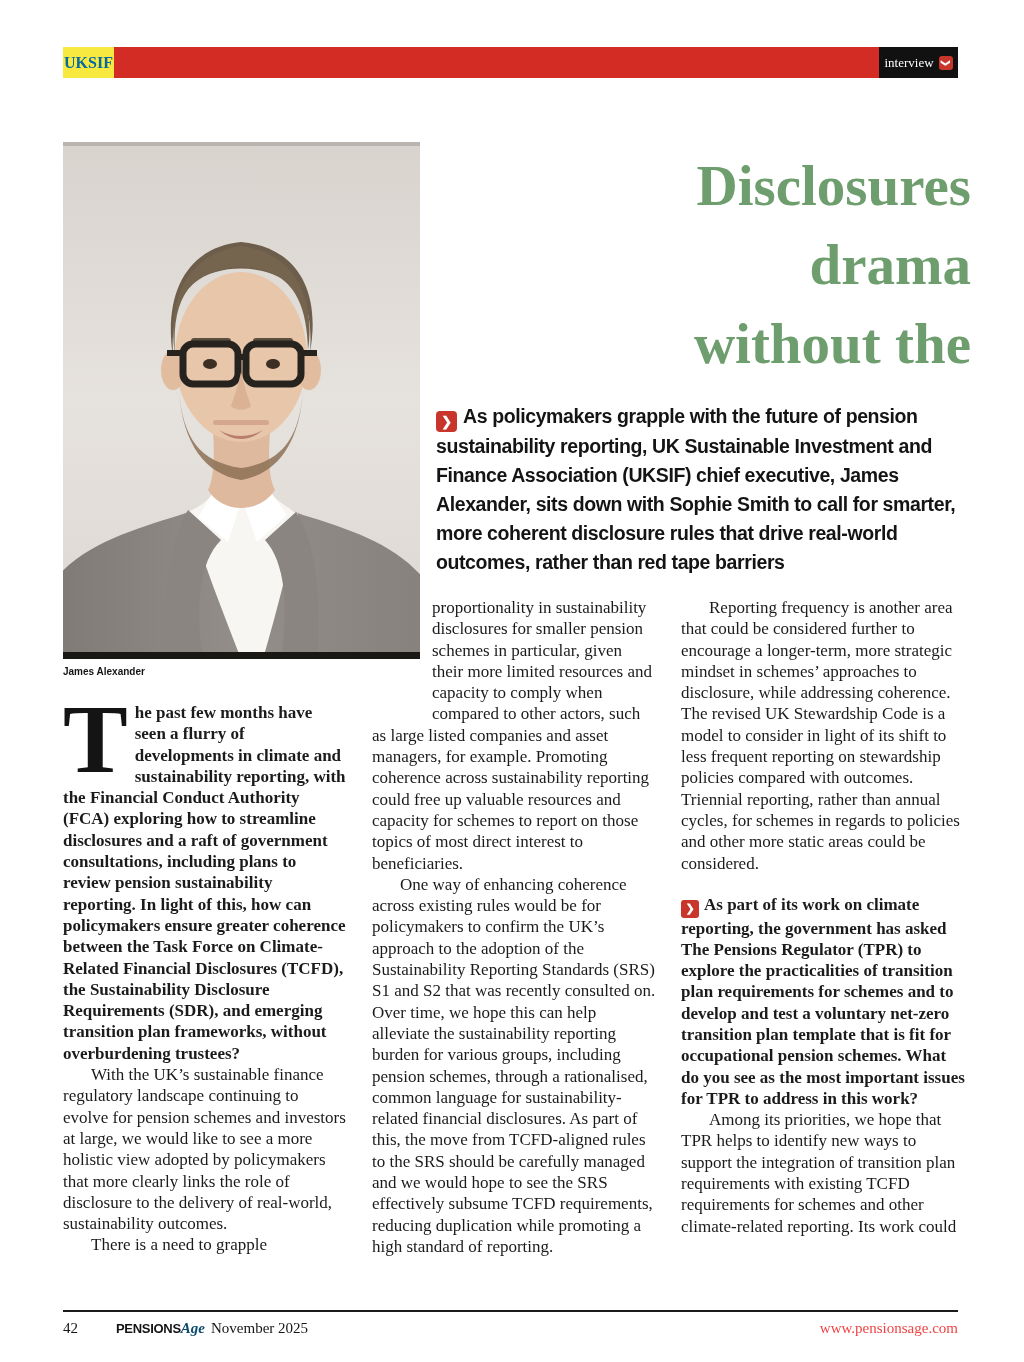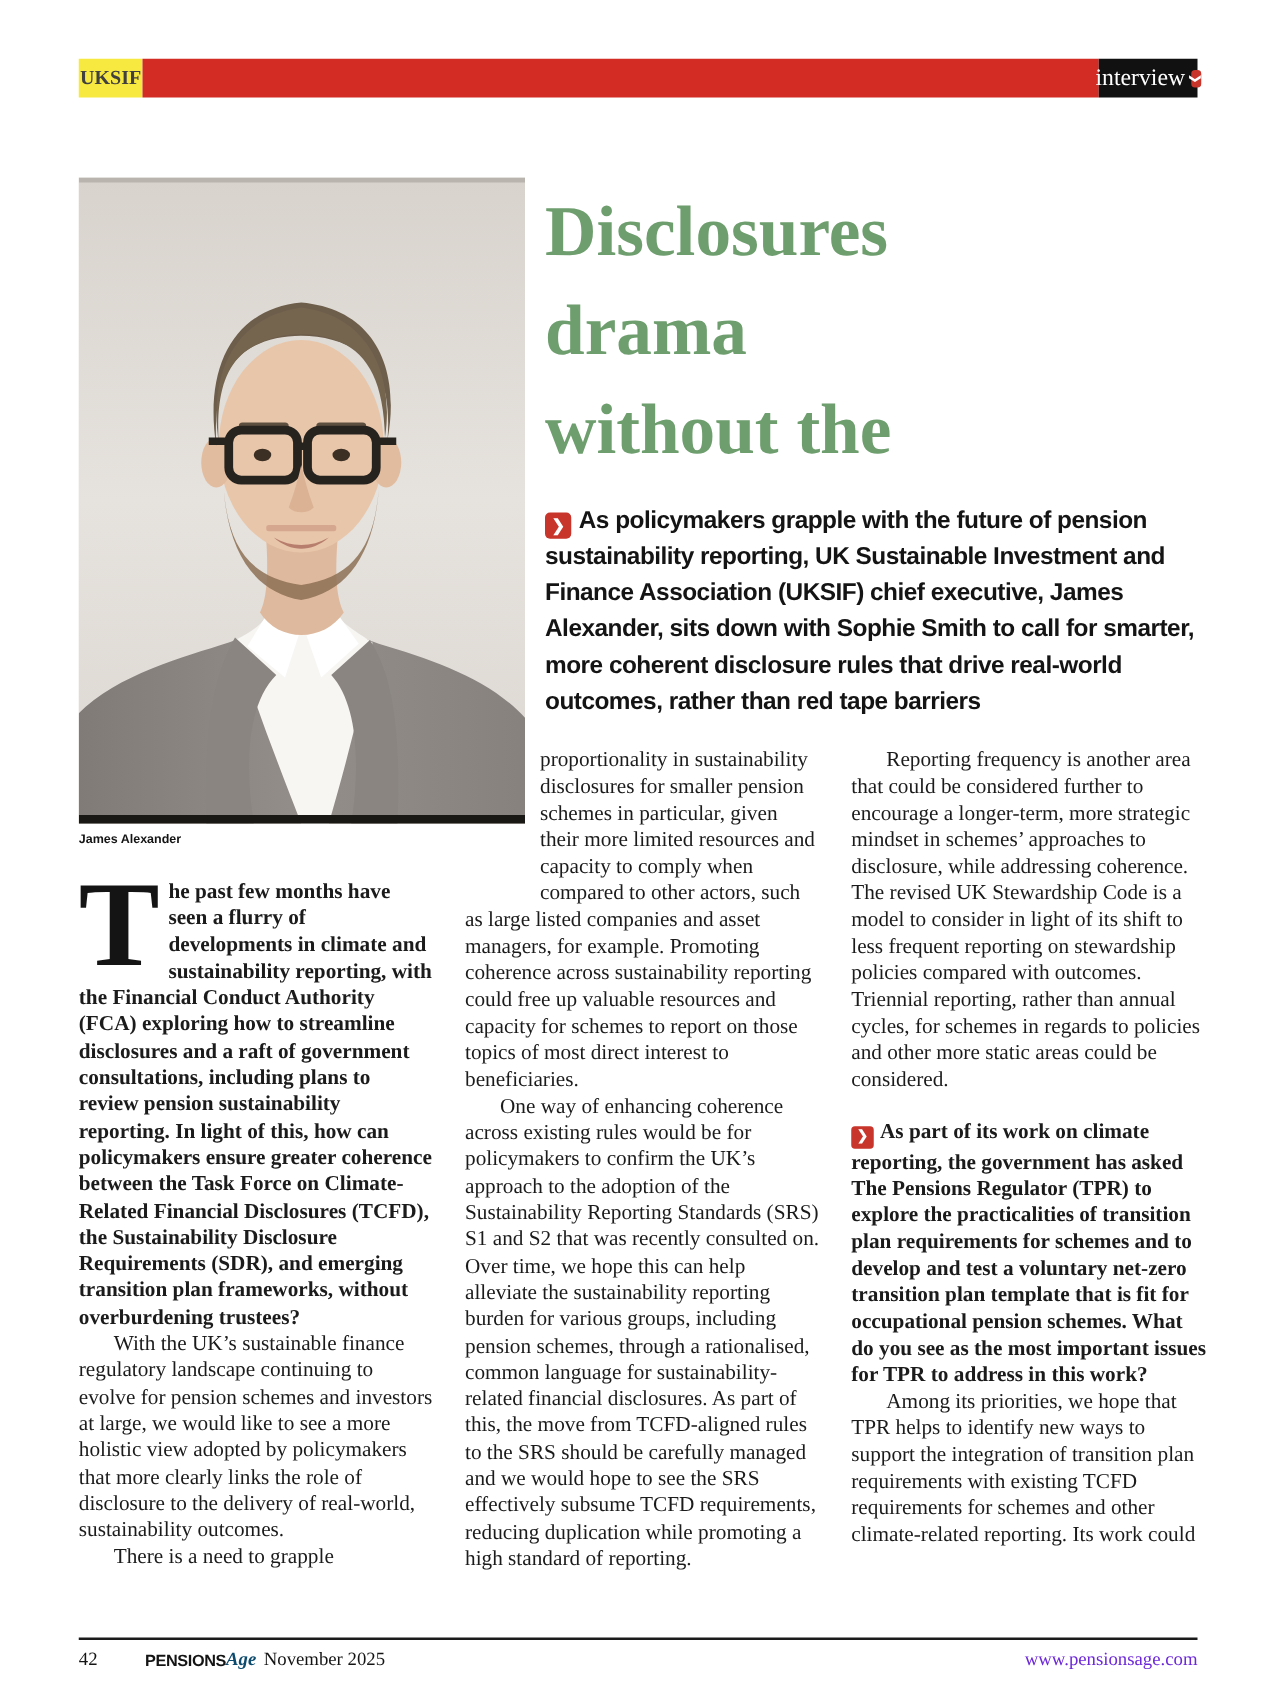--- a/index.html
+++ b/index.html
@@ -3,35 +3,35 @@
 <meta charset="utf-8">
 <style>
   * { margin:0; padding:0; box-sizing:border-box; }
   html,body { width:1024px; height:1362px; background:#ffffff; position:relative;
               font-family:"Liberation Serif", serif; color:#1b1b1b; }
   .abs { position:absolute; }
 
   
   .band { left:63px; top:47px; width:895px; height:31px; display:flex; }
   .kicker { width:51px; height:31px; background:#f7e93f; display:flex; align-items:center; justify-content:center;
-            font-family:"Liberation Serif", serif; font-weight:bold; font-size:16px; color:#404040; }
+            font-family:"Liberation Serif", serif; font-weight:bold; font-size:16px; color:#0369a1; }
   .bandbar { flex:1; background:#d22c25; }
   .sectab { width:79px; height:31px; background:#111111; display:flex; align-items:center; justify-content:center; gap:5px; }
-  .sectab .lbl { color:#ffffff; font-family:"Liberation Serif", serif; font-size:19px; }
+  .sectab .lbl { color:#ffffff; font-family:"Liberation Serif", serif; font-size:13px; }
   .chip { background:#c7352b; border-radius:3px; display:inline-flex; align-items:center; justify-content:center; color:#fff; }
   .chip-sm { width:14px; height:14px; font-size:9px; }
   .chip-sm .g { display:inline-block; transform:rotate(90deg); font-weight:bold; }
 
   
   .photo { left:63px; top:142px; width:357px; height:517px; overflow:hidden; background:#ded9d4; }
   .caption { left:63px; top:666px; font-family:"Liberation Sans", sans-serif; font-weight:bold; font-size:10px; color:#141414; }
 
   
   .headline { left:436px; top:146px; width:535px; font-family:"Liberation Serif", serif;
-              font-weight:bold; color:#6e9e6e; font-size:57px; line-height:79px; }
+              font-weight:bold; color:#6e9e6e; font-size:57px; line-height:79px;text-align:right; }
 
   
   .standfirst { left:436px; top:402px; width:534px; font-family:"Liberation Sans", sans-serif;
                 font-weight:bold; font-size:19.5px; line-height:29px; letter-spacing:-0.4px; color:#141414; }
   .chip-lg { width:21px; height:21px; font-size:13px; border-radius:4px; margin-right:6px;
              vertical-align:-3px; }
   .chip-md { width:18px; height:18px; font-size:11px; border-radius:3px; margin-right:5px; vertical-align:-2px; }
 
   
   .col { width:284px; font-size:17px; line-height:21.3px; text-align:left; }
@@ -45,21 +45,21 @@
   .qgap { margin-top:20px; }
   .q { font-weight:bold; }
 
   
   .rule { left:63px; top:1310px; width:895px; height:2px; background:#1b1b1b; }
   .footer { left:63px; top:1320px; width:895px; display:flex; justify-content:space-between;
             font-size:15px; color:#141414; }
   .fleft { display:flex; align-items:center; gap:6px; }
   .brandb { font-family:"Liberation Sans", sans-serif; font-weight:bold; font-size:13px; letter-spacing:-0.3px;margin-left:32px; }
   .brandi { color:#0c4a6e; font-style:italic; font-weight:bold; margin-left:-6px; }
-  .site a { color:#6d28d9; text-decoration:none; }
+  .site a { color:#ef4444; text-decoration:none; }
 </style>
 </head>
 <body>
 
 <div class="abs band">
   <div class="kicker">
     <span>UKSIF</span>
   </div>
   <div class="bandbar"></div>
   <div class="sectab">

